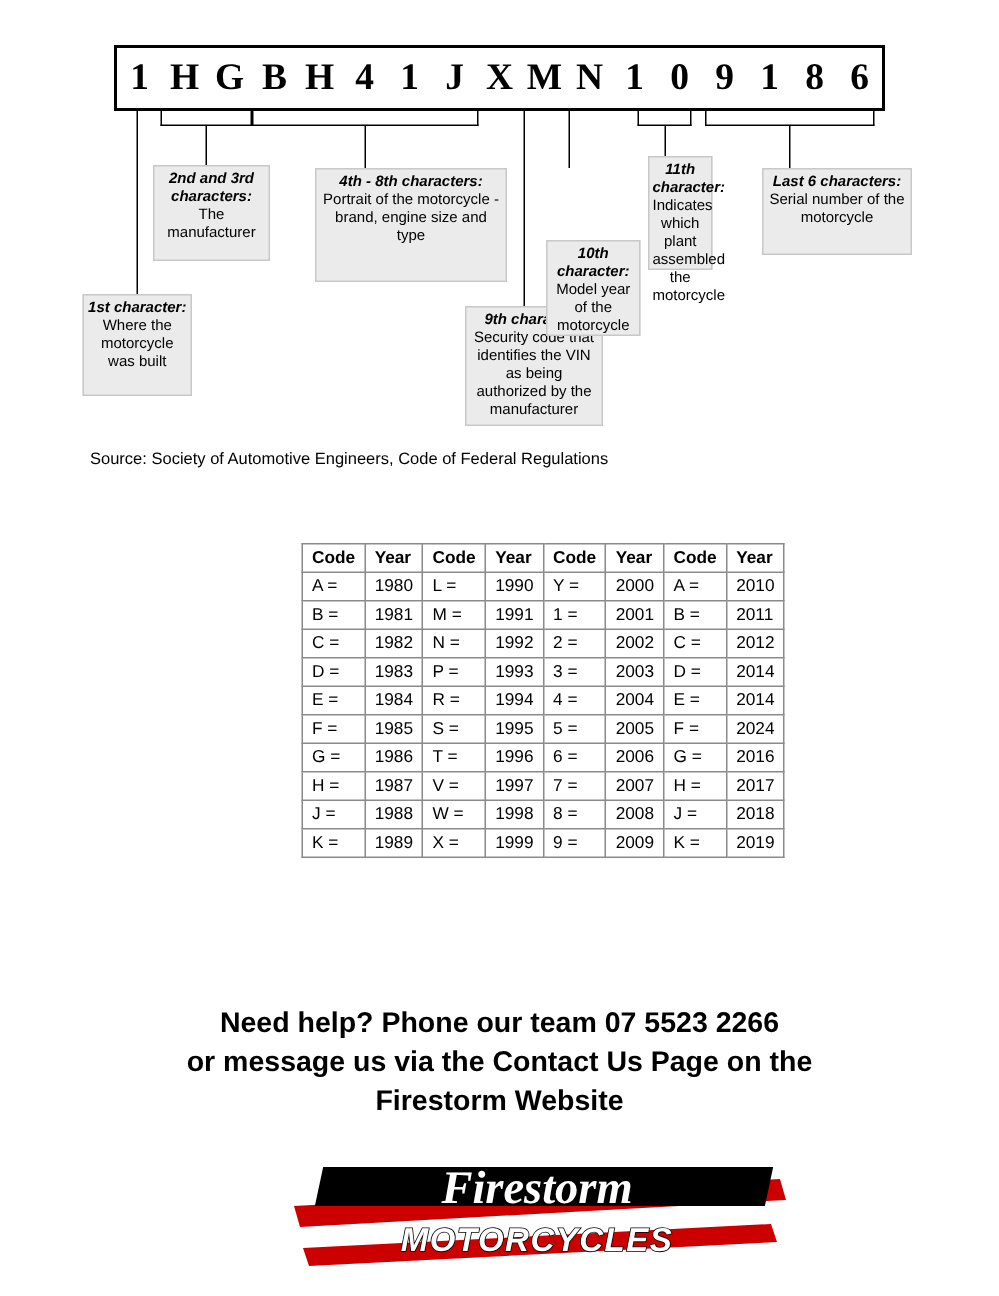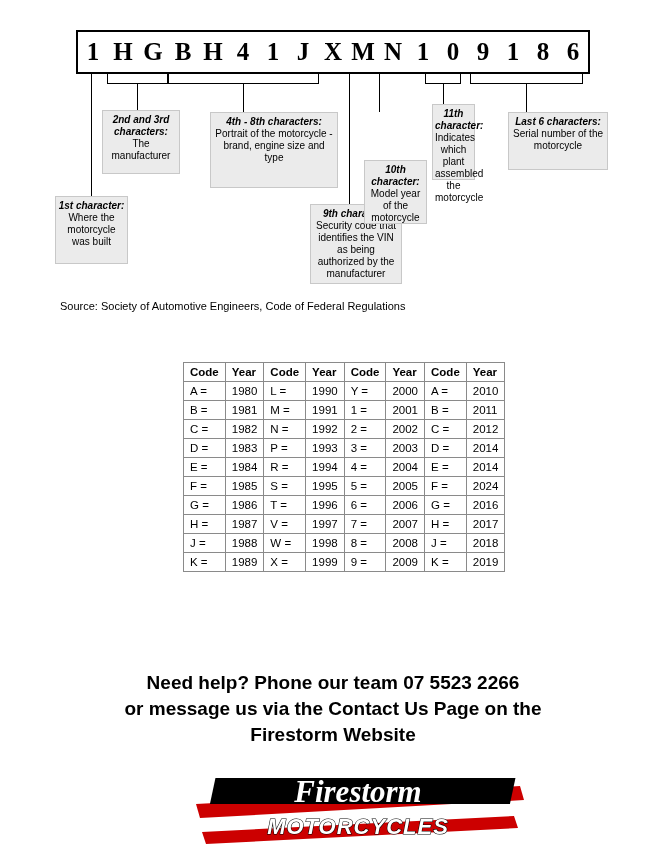--- a/index.html
+++ b/index.html
@@ -72,21 +72,21 @@
     position: absolute;
     left: 60px;
     top: 300px;
     font-size: 11px;
     color: #000;
   }
 
   
   #year-table {
     position: absolute;
-    left: 183px;
+    left: 201px;
     top: 362px;
     border-collapse: collapse;
     font-size: 11.5px;
   }
   #year-table th, #year-table td {
     border: 1px solid #8a8a8a;
     padding: 3px 6px;
     text-align: left;
     white-space: nowrap;
     height: 18px;

